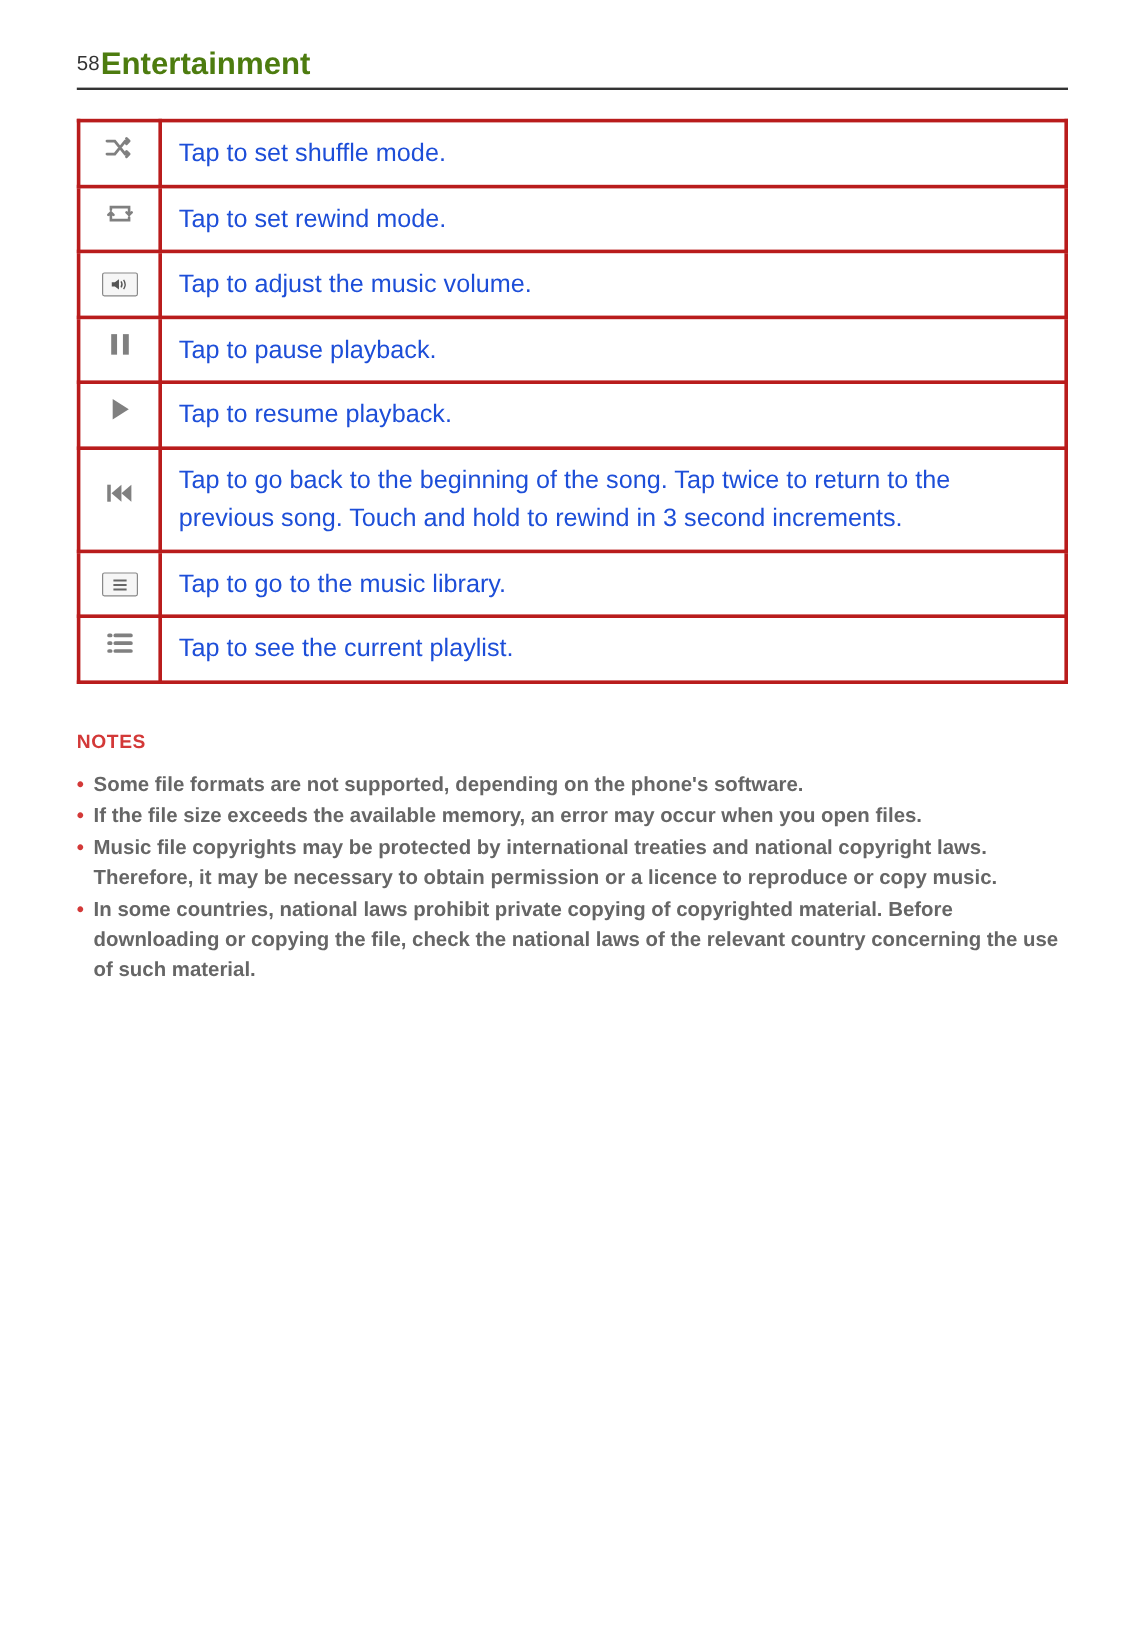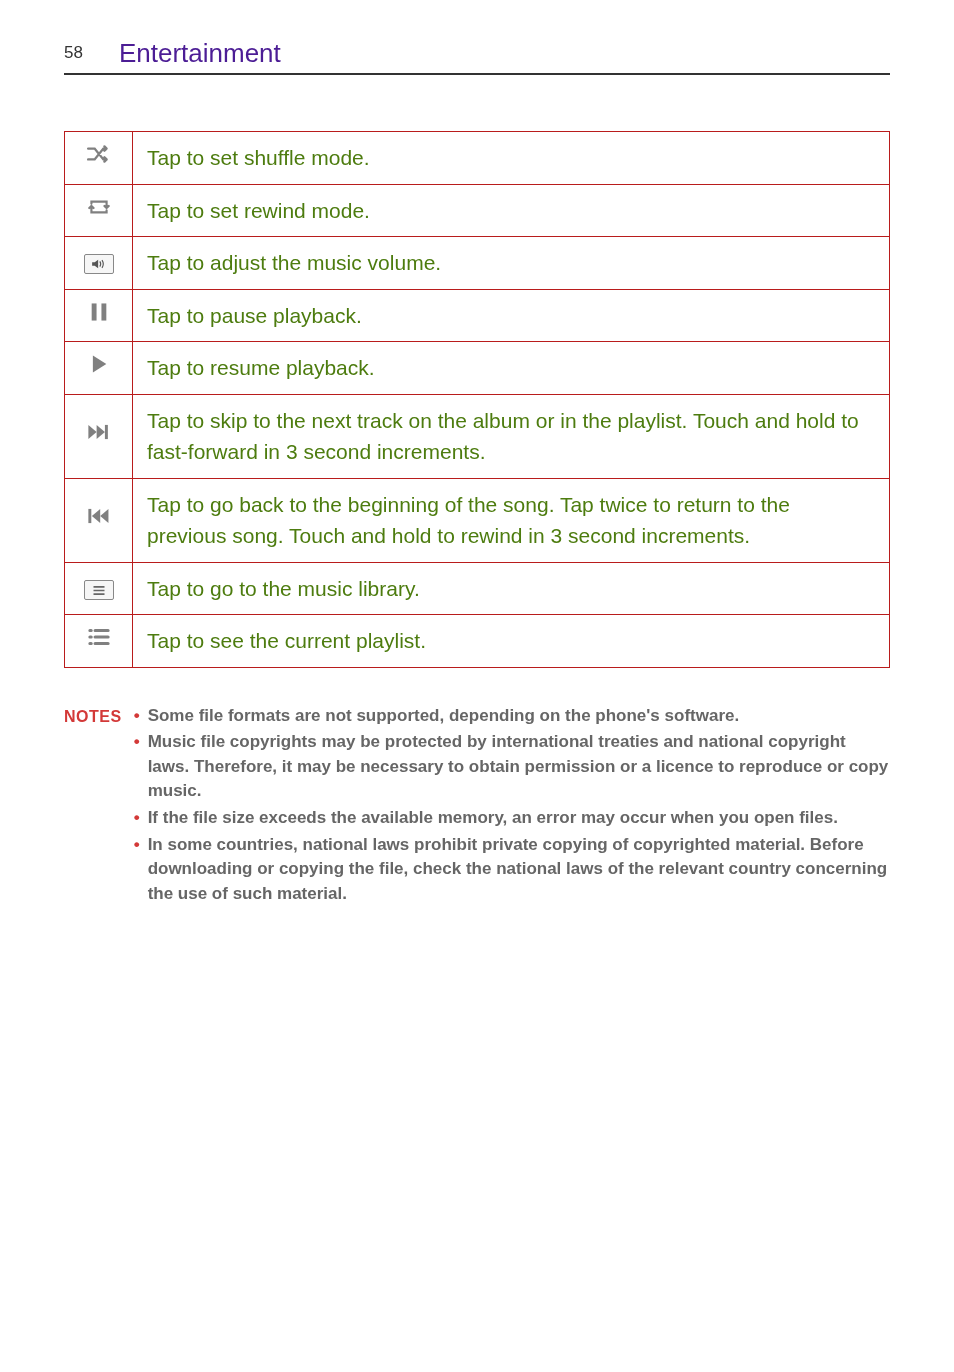--- a/index.html
+++ b/index.html
@@ -8,48 +8,48 @@
       width: 954px;
       height: 1372px;
       background: #fff;
       color: #444;
       padding: 38px 64px 0 64px;
       font-weight: 300;
     }
     .header-row {
       display: flex;
       align-items: baseline;
-      gap: 36px;
+      gap: 1px;
       border-bottom: 2px solid #333;
       padding-bottom: 4px;
-      margin-bottom: 56px;
+      margin-bottom: 24px;
     }
     .page-num {
       font-size: 17px;
       font-weight: 400;
       color: #333;
       position: relative;
       top: -4px;
     }
     .section-title {
       font-size: 26px;
-      color: #4c1d95;
-      font-weight: 400;
+      color: #4d7c0f;
+      font-weight: 700;
     }
     table.icons {
       width: 100%;
       border-collapse: collapse;
       border: 1px solid #aaa;
     }
     table.icons td {
-      border: 1px solid #b91c1c;
+      border: 3px solid #b91c1c;
       padding: 10px 14px;
       font-size: 21px;
       line-height: 1.5;
-      color: #4d7c0f;
+      color: #1d4ed8;
       vertical-align: middle;
     }
     table.icons td.icon-cell {
       width: 68px;
       text-align: center;
       padding: 8px 4px;
     }
     .icon-box {
       display: inline-flex;
       align-items: center;
@@ -63,20 +63,21 @@
       margin-bottom: 14px;
     }
     .semibold { color: #333; font-weight: 400; }
     .notes-block {
       margin-top: 20px;
       display: flex;
       gap: 12px;
       font-size: 17px;
       line-height: 1.45;
       color: #666;
+      flex-direction: column;
     }
     .notes-label {
       color: #d33938;
       font-weight: 600;
       white-space: nowrap;
       padding-top: 1px;
       font-size: 16px;
       letter-spacing: 0.5px;
     }
     .notes-list { list-style: none; font-weight: bold; }
@@ -151,30 +152,20 @@
         <td class="icon-cell"><span class="icon-box">
             <svg viewBox="0 0 18 18">
               <path d="M4 2 L15 9 L4 16 Z" fill="#808080"></path>
             </svg>
           </span></td>
         <td>Tap to resume playback.</td>
       </tr>
       <tr>
         <td class="icon-cell"><span class="icon-box">
             <svg viewBox="0 0 22 16">
-              <path d="M2 2 L9 8 L2 14 Z" fill="#808080"></path>
-              <path d="M9 2 L16 8 L9 14 Z" fill="#808080"></path>
-              <rect x="16" y="2" width="2.5" height="12" fill="#808080"></rect>
-            </svg>
-          </span></td>
-        <td>Tap to skip to the next track on the album or in the playlist. Touch and hold to fast-forward in 3 second increments.</td>
-      </tr>
-      <tr>
-        <td class="icon-cell"><span class="icon-box">
-            <svg viewBox="0 0 22 16">
               <rect x="2" y="2" width="2.5" height="12" fill="#808080"></rect>
               <path d="M12 2 L5 8 L12 14 Z" fill="#808080"></path>
               <path d="M19 2 L12 8 L19 14 Z" fill="#808080"></path>
             </svg>
           </span></td>
         <td>Tap to go back to the beginning of the song. Tap twice to return to the previous song. Touch and hold to rewind in 3 second increments.</td>
       </tr>
       <tr>
         <td class="icon-cell"><span class="icon-box">
             <span class="small-framed">
@@ -196,17 +187,17 @@
     </tbody>
 </table>
 
 <div class="paras">
 </div>
 
 <div class="notes-block">
   <div class="notes-label">NOTES</div>
   <ul class="notes-list" id="notes-list">
       <li>Some file formats are not supported, depending on the phone's software.</li>
+      <li>If the file size exceeds the available memory, an error may occur when you open files.</li>
       <li>Music file copyrights may be protected by international treaties and national copyright laws. Therefore, it may be necessary to obtain permission or a licence to reproduce or copy music.</li>
-      <li>If the file size exceeds the available memory, an error may occur when you open files.</li>
       <li>In some countries, national laws prohibit private copying of copyrighted material. Before downloading or copying the file, check the national laws of the relevant country concerning the use of such material.</li>
     </ul>
 </div>
 
 </body></html>

